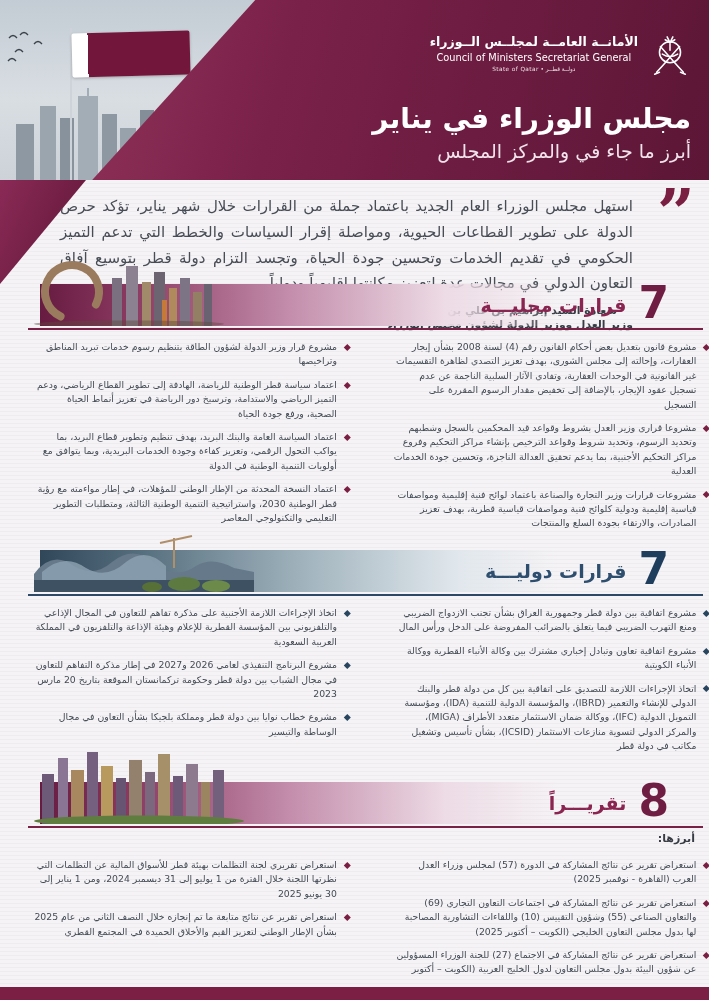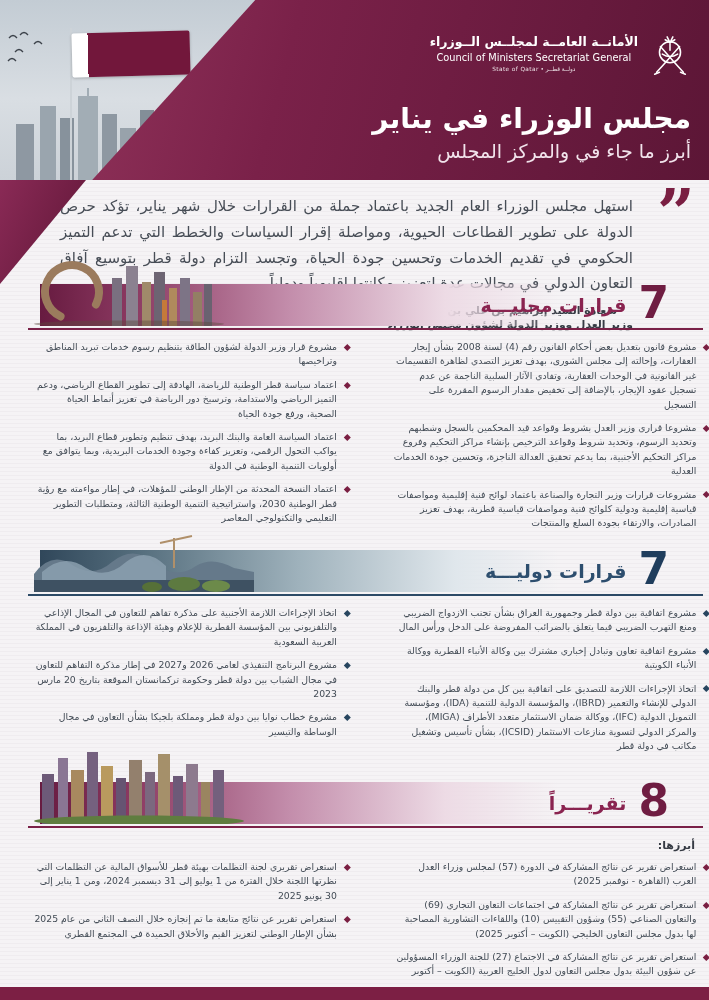--- a/index.html
+++ b/index.html
@@ -57,21 +57,21 @@
   
   .cols{display:flex;overflow:hidden;padding-top:10px;box-sizing:border-box;}
   .cols-1{height:220px;} .cols-2{height:186px;} .cols-3{height:131px;}
   .col{flex:1;list-style:none;margin:0;padding:0 0 0 26px;}
   .col + .col{padding:0 18px 0 34px;}
   .col li{display:flex;gap:8px;margin:0 0 9px;color:#424b55;font-size:9.3px;line-height:1.55;}
   .marker{flex:0 0 auto;width:4.6px;height:4.6px;margin-top:4.8px;transform:rotate(45deg);}
   .sec--maroon .marker{background:#7a1f42;}
   .sec--navy   .marker{background:#27455f;}
   .btext{text-align:right;}
-  .lead{padding:11px 14px;font-weight:bold;font-size:11px;color:#363b44;height:20px;box-sizing:border-box;}
+  .lead{padding:4px 14px;font-weight:bold;font-size:11px;color:#363b44;height:20px;box-sizing:border-box;}
   
   .footer{position:absolute;bottom:0;left:0;width:100%;height:13px;background:#7c1f44;}
 </style>
 </head>
 <body>
 
 <div class="header">
   <svg class="sky-birds" width="54" height="40" viewBox="0 0 54 40">
     <path d="M3 10 Q7 5 11 10 M14 7 Q18 2 22 7 M28 16 Q32 11 36 16 M9 24 Q13 19 17 24 M2 33 Q6 28 10 33" stroke="#3c424a" stroke-width="1.3" fill="none"></path>
   </svg>

